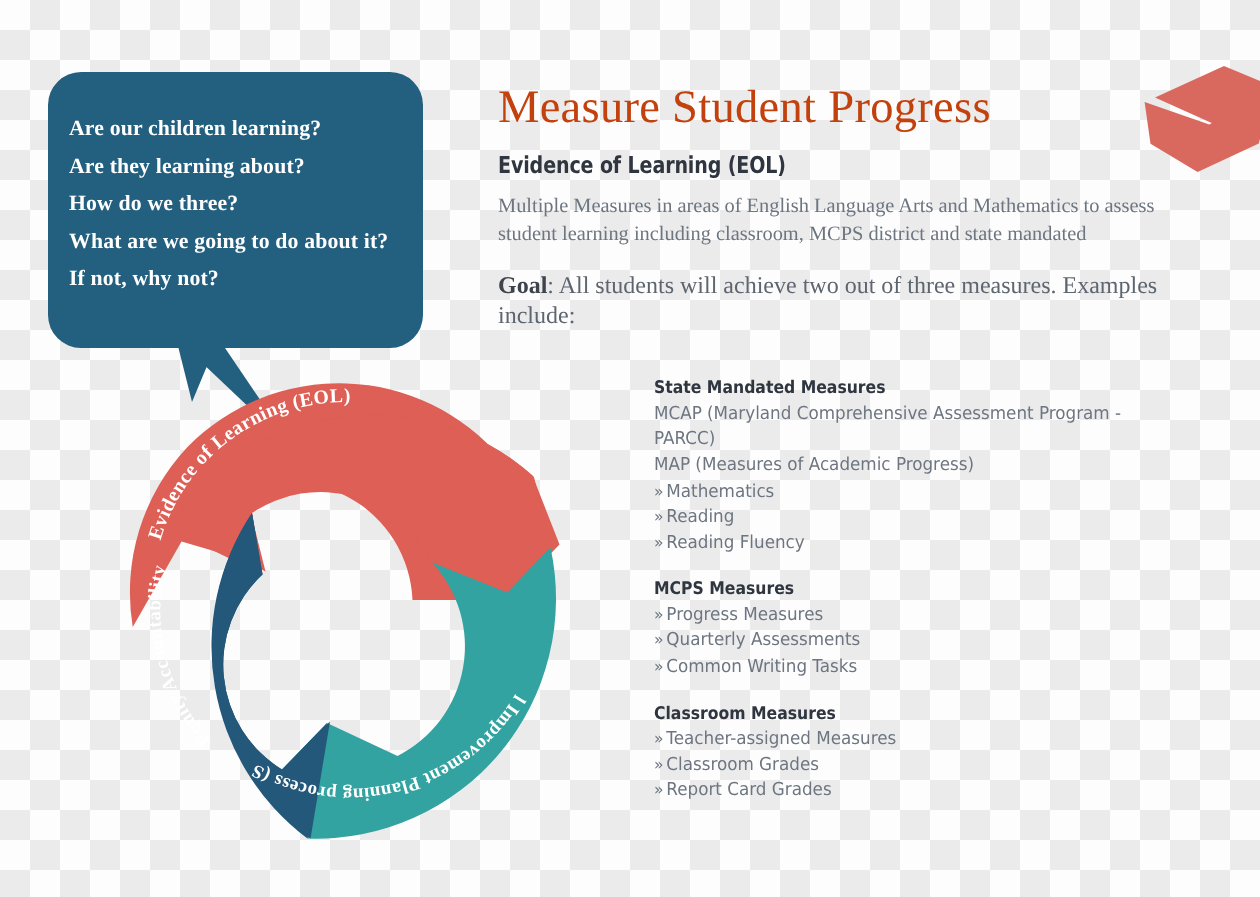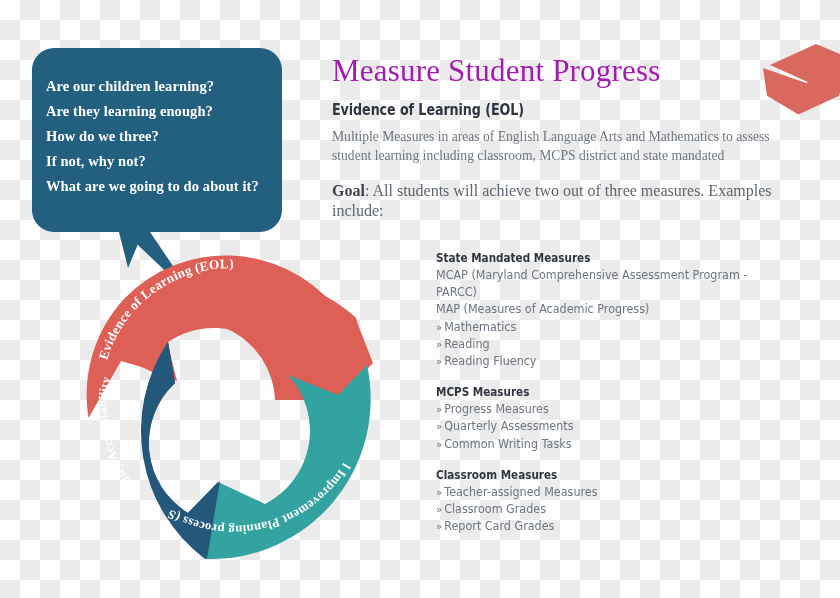--- a/index.html
+++ b/index.html
@@ -78,21 +78,21 @@
     width: 470px;
   }
   #title-row {
     position: relative;
     height: 40px;
   }
   #main-title {
     font-family: "Liberation Serif", serif;
     font-size: 31px;
     font-weight: 400;
-    color: #a21caf;
+    color: #c2410c;
     line-height: 38px;
     margin: 0;
     letter-spacing: .2px;
   }
   #cap-icon {
     position: absolute;
     right: -62px;
     top: -14px;
     width: 110px;
     height: 78px;
@@ -164,24 +164,24 @@
 <div id="stage">
 
   <svg id="bubble-svg" viewBox="0 0 840 598">
     <path d="M54,48 H260 a22,22 0 0 1 22,22 V210 a22,22 0 0 1 -22,22 H143 L128,268 L119,232 H54 a22,22 0 0 1 -22,-22 V70 a22,22 0 0 1 22,-22 Z" fill="#23607f"></path>
     <path d="M126,225 L196,300 L150,232 Z" fill="#23607f"></path>
     <path d="M120,228 L196,300 L141,231 Z" fill="#23607f"></path>
   </svg>
 
   <div id="bubble-text">
     <div class="q">Are our children learning?</div>
-    <div class="q">Are they learning enough?</div>
+    <div class="q">Are they learning about?</div>
     <div class="q">How do we three?</div>
+    <div class="q">What are we going to do about it?</div>
     <div class="q">If not, why not?</div>
-    <div class="q">What are we going to do about it?</div>
   </div>
 
   <div id="donut">
     <svg viewBox="0 0 350 350">
       <defs>
 
         <path id="p-eol" d="M 47,175 A 128,128 0 0 1 289,113" fill="none"></path>
         <path id="p-sip" d="M 289,237 A 128,128 0 0 1 115,284" fill="none"></path>
         <path id="p-eam" d="M 88,271 A 128,128 0 0 1 56,150" fill="none"></path>
       </defs>

